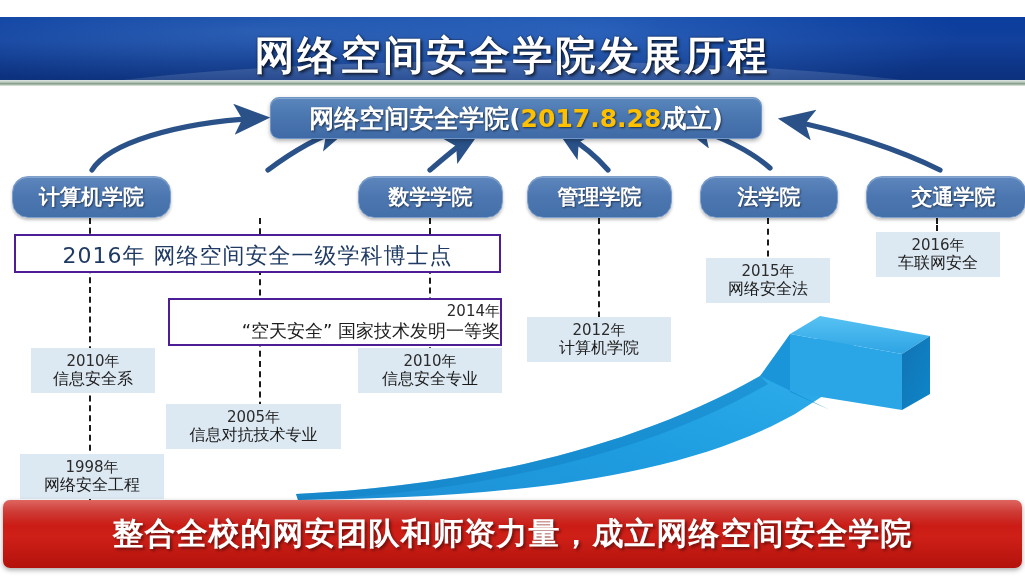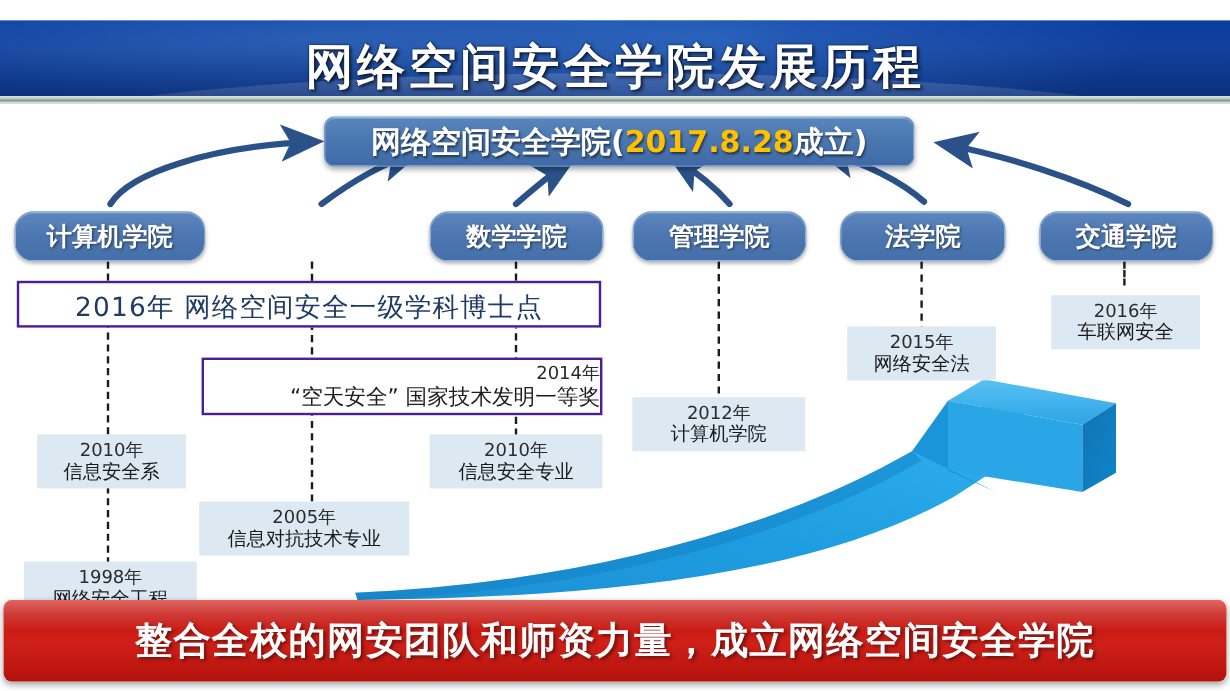--- a/index.html
+++ b/index.html
@@ -85,21 +85,21 @@
   .redbox .l1,.redbox .l2{color:#1f2c4d;white-space:nowrap;}
   .redbox.one span{font-size:22px;color:#1f3a63;letter-spacing:1px;}
   .redbox.two{flex-direction:column;justify-content:center;}
   .redbox.two .l1{font-size:15px;color:#2a2a2a;margin-bottom:-2px;}
   .redbox.two .l2{font-size:18px;color:#1c1c1c;}
 
   
   .info{
     position:absolute;background:#dce8f2;
     display:flex;flex-direction:column;align-items:center;justify-content:center;
-    box-sizing:border-box;line-height:1.15;margin-top:14px;
+    box-sizing:border-box;line-height:1.15;
   }
   .info .y{font-size:15px;color:#2b2b2b;}
   .info .t{font-size:16px;color:#1a1a1a;white-space:nowrap;}
 
   
   .growth{position:absolute;left:290px;top:220px;width:690px;height:195px;}
 
   
   .banner{
     position:absolute;left:3px;top:500px;width:1019px;height:68px;
@@ -163,21 +163,21 @@
       </div>
     <div class="dept" style="left:358px; width:143px;">
       <span>数学学院</span>
       </div>
     <div class="dept" style="left:527px; width:143px;">
       <span>管理学院</span>
       </div>
     <div class="dept" style="left:700px; width:136px;">
       <span>法学院</span>
       </div>
-    <div class="dept" style="left:866px; width:143px;">
+    <div class="dept" style="left:866px; width:143px;padding-left:15px;">
       <span>交通学院</span>
       </div>
 
     <svg class="growth" viewBox="0 0 690 195" preserveAspectRatio="none">
       <defs>
         <linearGradient id="gBody" x1="0" y1="1" x2="1" y2="0">
           <stop offset="0%" stop-color="#1f8fd4"></stop>
           <stop offset="45%" stop-color="#1e9de0"></stop>
           <stop offset="100%" stop-color="#35b3ef"></stop>
         </linearGradient>

